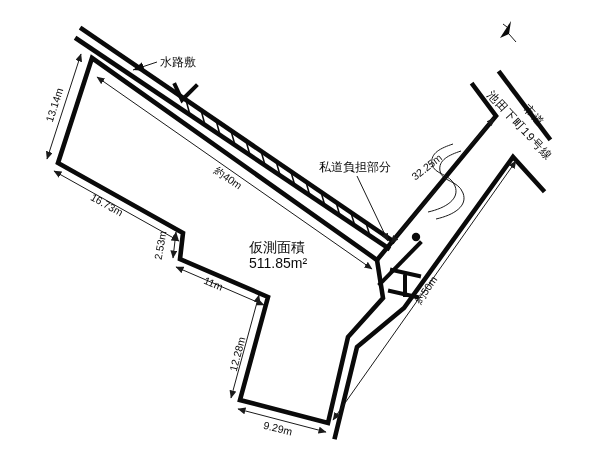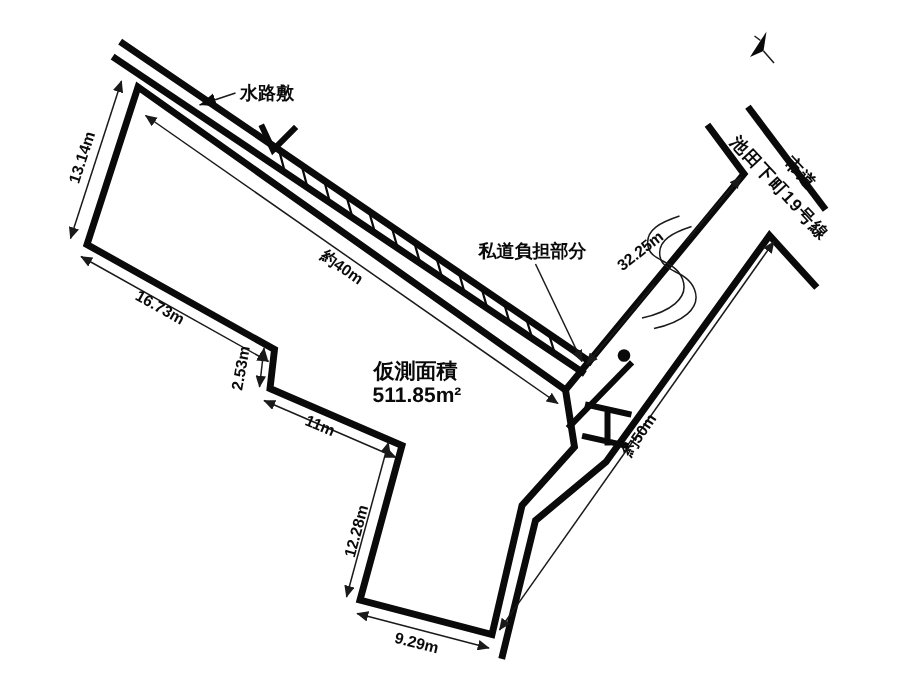--- a/index.html
+++ b/index.html
@@ -1,16 +1,16 @@
 <!DOCTYPE html>
 <html><head>
 <meta charset="utf-8">
 <style>
   html,body{margin:0;padding:0;background:#ffffff;}
-  .stage{width:600px;height:450px;background:#ffffff;position:relative;overflow:hidden;font-weight:bold;}
+  .stage{width:600px;height:450px;background:#ffffff;position:relative;overflow:hidden;}
   svg{display:block;}
   .thick{stroke:#0a0a0a;stroke-width:4.6;fill:none;stroke-linecap:square;stroke-linejoin:miter;}
   .thick-mid{stroke:#0a0a0a;stroke-width:4;fill:none;stroke-linecap:square;}
   .thin{stroke:#1a1a1a;stroke-width:1;fill:none;}
   .rung{stroke:#0a0a0a;stroke-width:1.5;fill:none;}
   .txt{fill:#0a0a0a;font-family:"Liberation Sans","DejaVu Sans",sans-serif;}
   .dim{font-size:10.5px;}
   .lbl{font-size:12px;}
   .big{font-size:14px;}
   .road{font-size:11.5px;letter-spacing:1px;}

